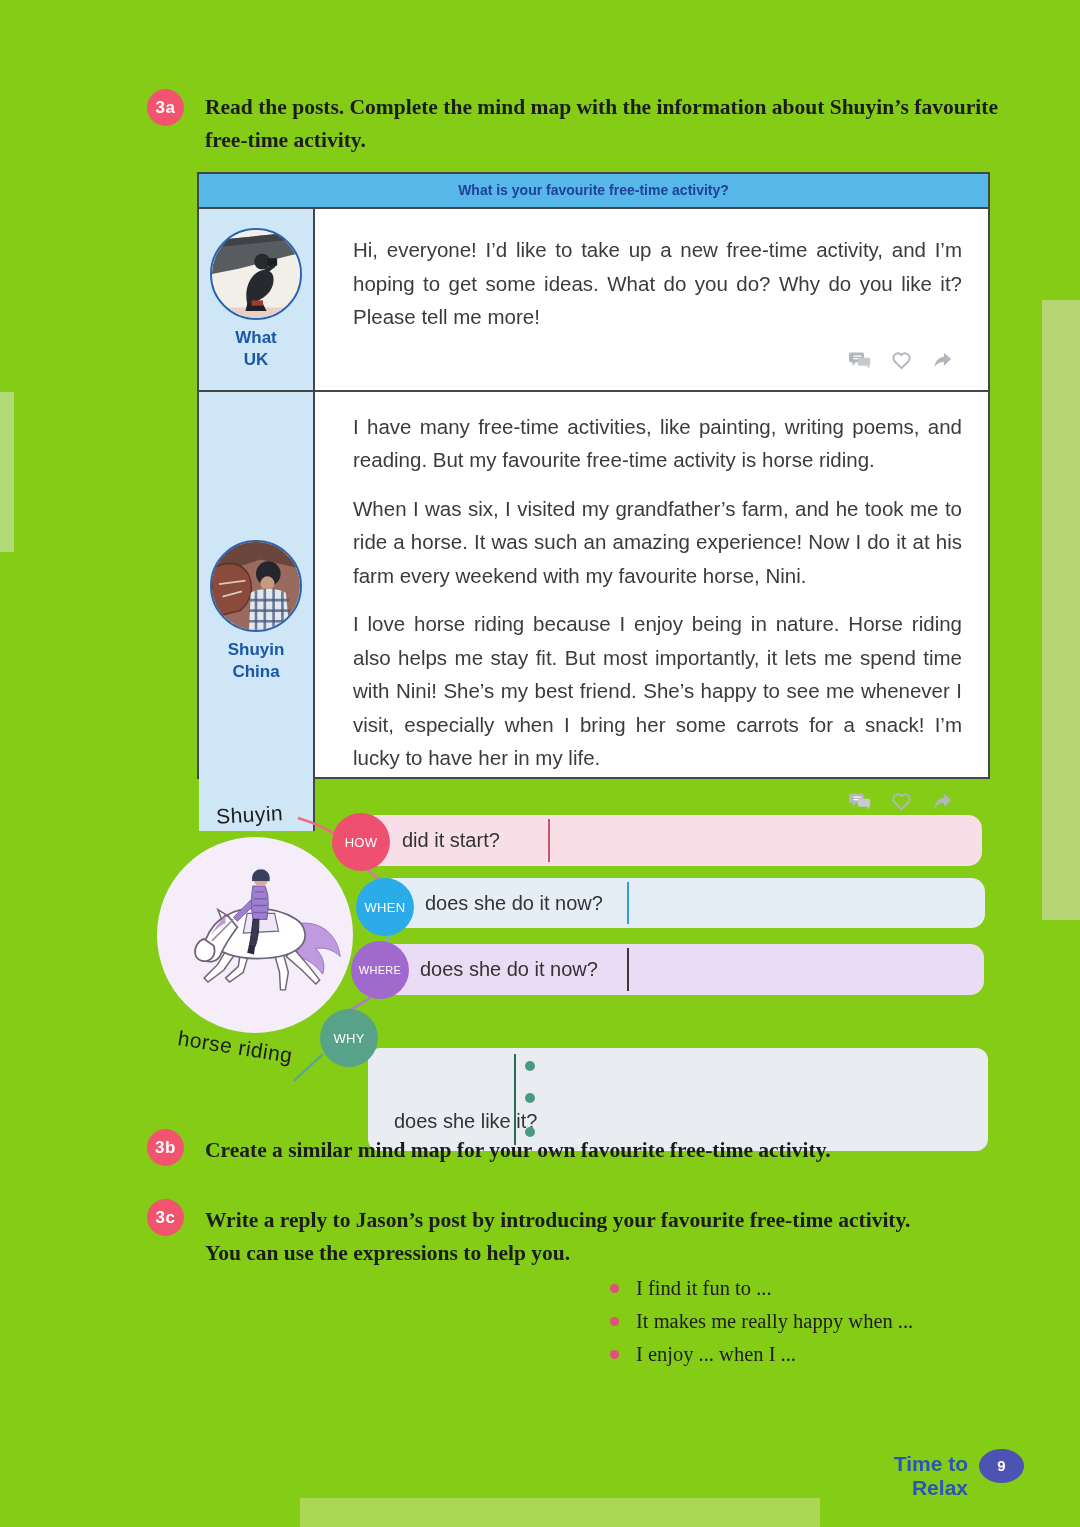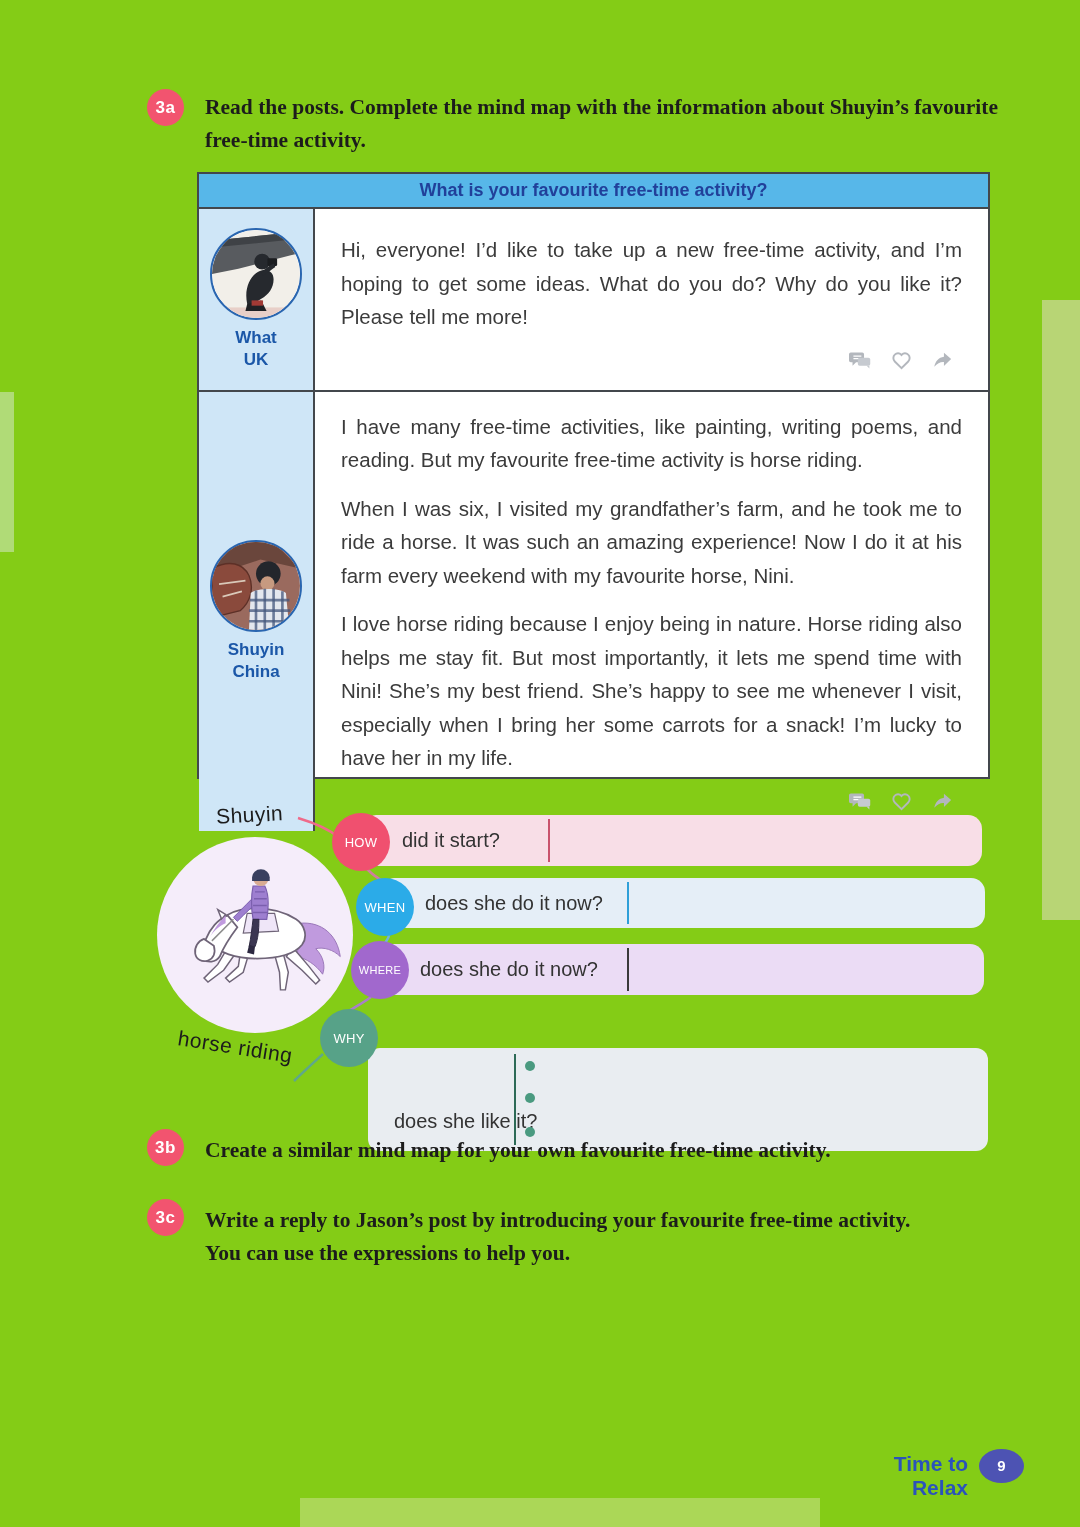--- a/index.html
+++ b/index.html
@@ -19,32 +19,32 @@
   .instruction{position:absolute;font-family:"Liberation Serif",serif;font-weight:bold;
                font-size:21.5px;line-height:33px;color:#1c1c1c;}
   #ins-a{left:205px;top:91px;width:800px;}
   #ins-b{left:205px;top:1134px;width:830px;}
   #ins-c{left:205px;top:1204px;width:830px;}
 
   
   #forum{position:absolute;left:197px;top:172px;width:793px;height:607px;box-sizing:border-box;
          border:2px solid #43474c;background:#fff;display:flex;flex-direction:column;}
   #forum-header{height:33px;flex:0 0 33px;background:#57b7e9;border-bottom:2px solid #43474c;
-                text-align:center;font-weight:bold;font-size:18px;line-height:33px;color:#21409a;}
+                text-align:center;font-weight:bold;font-size:14px;line-height:33px;color:#21409a;}
   .post-row{display:flex;box-sizing:border-box;}
   #row-jason{flex:0 0 165px;border-bottom:2px solid #43474c;}
   #row-shuyin{flex:1 1 auto;}
   .avatar-cell{flex:0 0 116px;background:#cfe6f7;border-right:2px solid #43474c;box-sizing:border-box;
                display:flex;flex-direction:column;align-items:center;justify-content:center;}
   .avatar{width:88px;height:88px;border-radius:50%;overflow:hidden;border:2px solid #2a66b0;
           background:#fff;margin-bottom:7px;flex:0 0 auto;}
   .avatar svg{display:block;width:100%;height:100%;}
   .author{font-weight:bold;color:#1b57a8;font-size:17px;line-height:22px;text-align:center;}
   .post-content{flex:1 1 auto;box-sizing:border-box;display:flex;flex-direction:column;
-                padding:18px 26px 10px 26px;}
+                padding:18px 26px 10px 26px;margin-left:12px;}
   #row-jason .post-content{padding-top:24px;}
   .post-content p{margin:0 0 15px 0;font-size:20.5px;line-height:33.5px;color:#3b3b3b;text-align:justify;}
   .actions{margin-top:auto;display:flex;justify-content:flex-end;align-items:center;gap:18px;
            padding:0 8px 8px 0;}
   .actions svg{width:23px;height:23px;display:block;}
   #mm-circle{position:absolute;left:157px;top:837px;width:196px;height:196px;border-radius:50%;
              background:#f5edfa;}
   #mm-person{position:absolute;left:216px;top:803px;font-size:21px;color:#1c1c1c;
              transform:rotate(-3deg);letter-spacing:.5px;}
   #mm-activity{position:absolute;left:178px;top:1026px;font-size:21px;color:#1c1c1c;
@@ -248,17 +248,22 @@
 
   <div class="badge" id="badge-b">3b</div>
   <div class="instruction" id="ins-b">Create a similar mind map for your own favourite free-time activity.</div>
 
   <div class="badge" id="badge-c">3c</div>
   <div class="instruction" id="ins-c">
     <div>Write a reply to Jason’s post by introducing your favourite free-time activity.</div>
     <div>You can use the expressions to help you.</div>
   </div>
 
+  <ul class="expr-list" id="expr-right">
+    <li>I find it fun to ...</li>
+    <li>It makes me really happy when ...</li>
+    <li>I enjoy ... when I ...</li>
+  </ul>
 
   <div id="footer-title">Time to Relax</div>
   <div id="footer-page">9</div>
 
 </div>
 
 </body></html>

